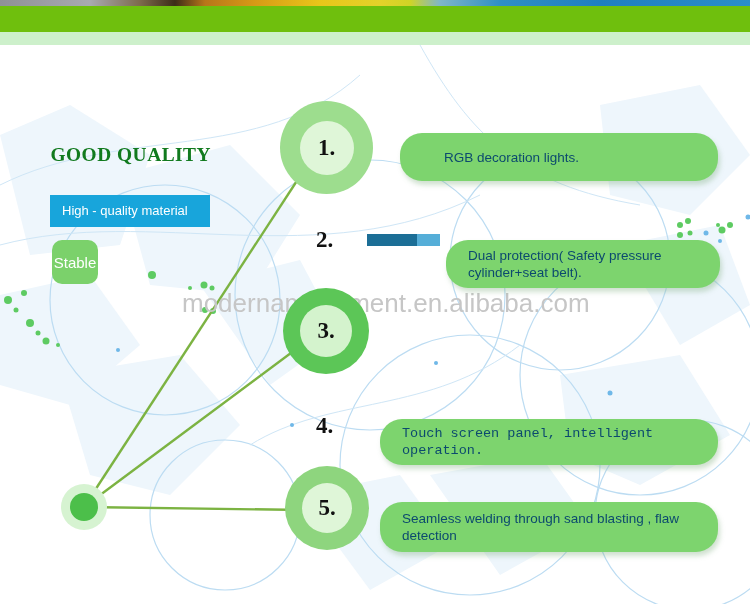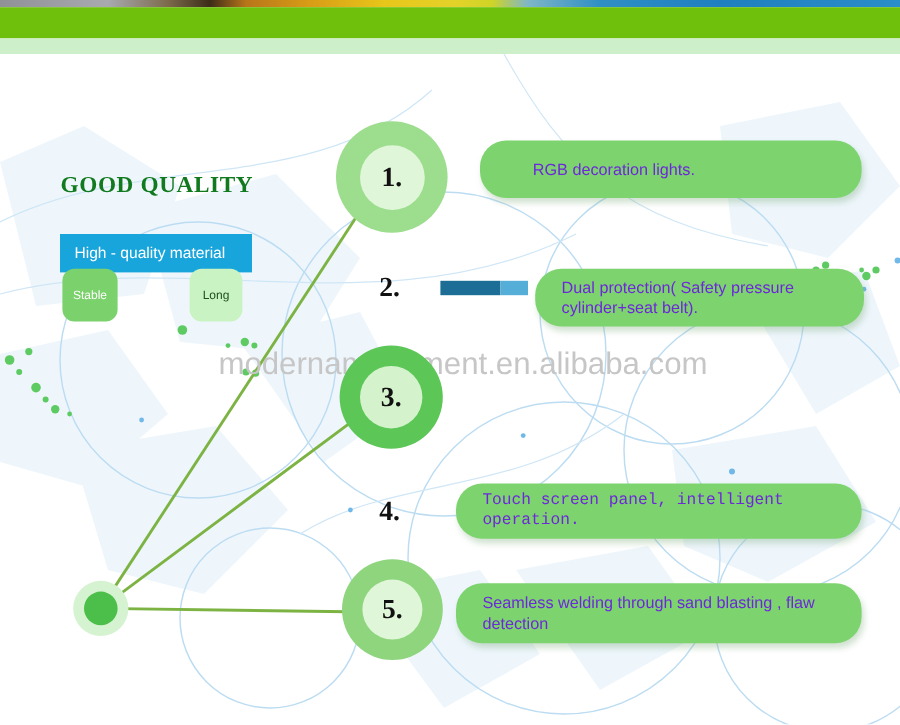--- a/index.html
+++ b/index.html
@@ -64,24 +64,24 @@
     position: absolute; left: 50px; top: 195px;
     width: 160px; height: 32px;
     background: #18a5db;
     z-index: 8;
   }
   .hq-bar span {
     position: absolute; left: 12px; top: 8px;
     font-size: 13px; color: #ffffff;
   }
   .chip {
-    position: absolute; top: 224px;
+    position: absolute; top: 240px;
     height: 44px; border-radius: 10px;
     display: flex; align-items: center; justify-content: center;
-    font-size: 10px; z-index: 8;
+    font-size: 15px; z-index: 8;
   }
   .chip-stable { left: 52px;  width: 46px; background: #7bd16b; color: #ffffff; }
   .chip-firm   { left: 107px; width: 44px; background: #45bf4d; color: #ffffff; }
   .chip-long   { left: 158px; width: 44px; background: #c9f3c2; color: #1d4f1c; }
 
   
   .links { position: absolute; left:0; top:0; width:750px; height:604px; z-index: 5; }
 
   
   .marker {
@@ -106,21 +106,21 @@
   .mini-bar .seg-dark  { background: #1c6e96; }
   .mini-bar .seg-light { background: #55aed8; }
 
   
   .pill {
     position: absolute; z-index: 7;
     background: #7dd46e;
     border-radius: 22px;
     box-shadow: 2px 4px 5px rgba(120,170,120,0.35);
     display: flex; align-items: center;
-    color: #6d28d9; font-size: 13.5px; line-height: 17px;
+    color: #0c4a6e; font-size: 13.5px; line-height: 17px; margin-top: 16px;
   }
   .pill .txt { padding-left: 0px; }
 </style>
 </head>
 <body>
 
 <div id="stage">
 
   <div class="photo-sliver"></div>
   <div class="green-band"></div>
@@ -204,23 +204,20 @@
 
   <div class="good-quality">GOOD QUALITY</div>
 
   <div class="hq-bar">
     <span>High - quality material</span>
   </div>
 
   <div class="chip chip-stable">
     <span>Stable</span>
   </div>
-  <div class="chip chip-long">
-    <span>Long</span>
-  </div>
 
   <div class="marker" style="left:280px; top:101px; width:93px; height:93px; background:#9ddd8e;">
     <div class="inner" style="width:54px;height:54px;background:#dff6d8;font-size:23px;">1.</div>
   </div>
   <div class="pill" style="left:400px; top:117px; width:318px; height:48px; padding-left:44px;">
     <span class="txt">RGB decoration lights.</span>
   </div>
 
   <div class="num-plain" style="left:316px; top:227px;">2.</div>
   <div class="mini-bar" style="left:367px; top:234px; width:73px;">

